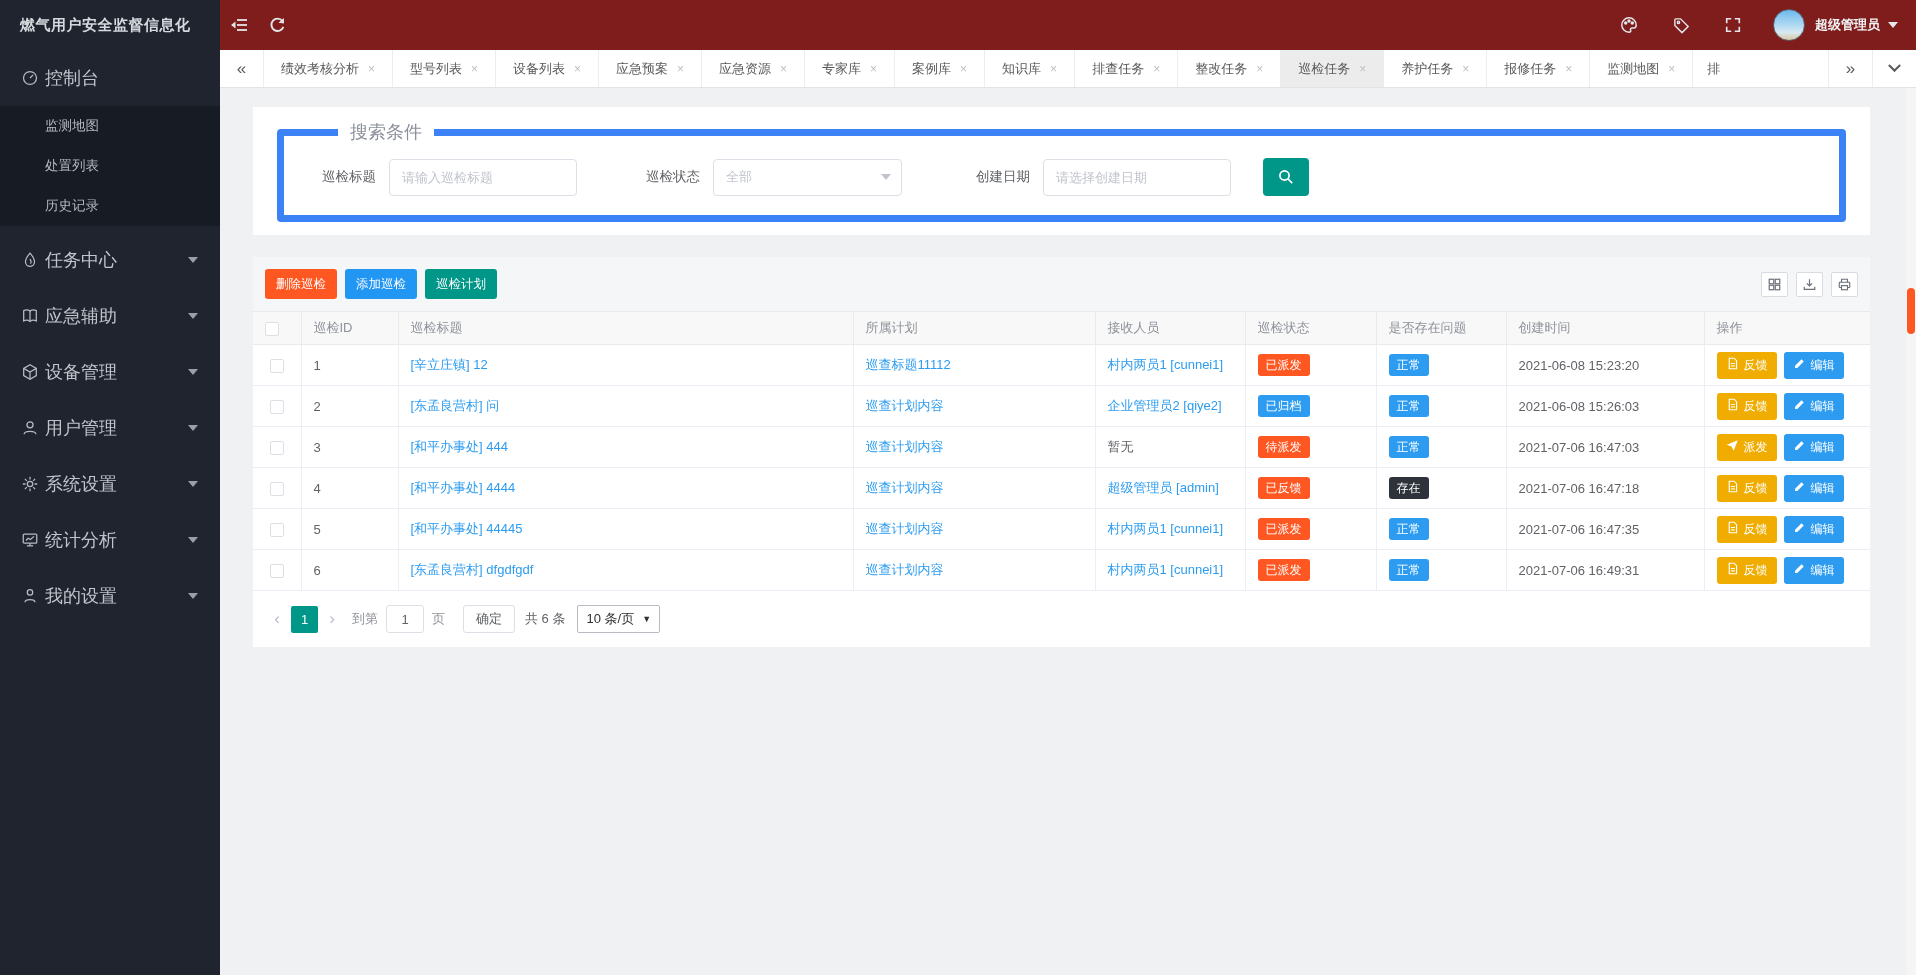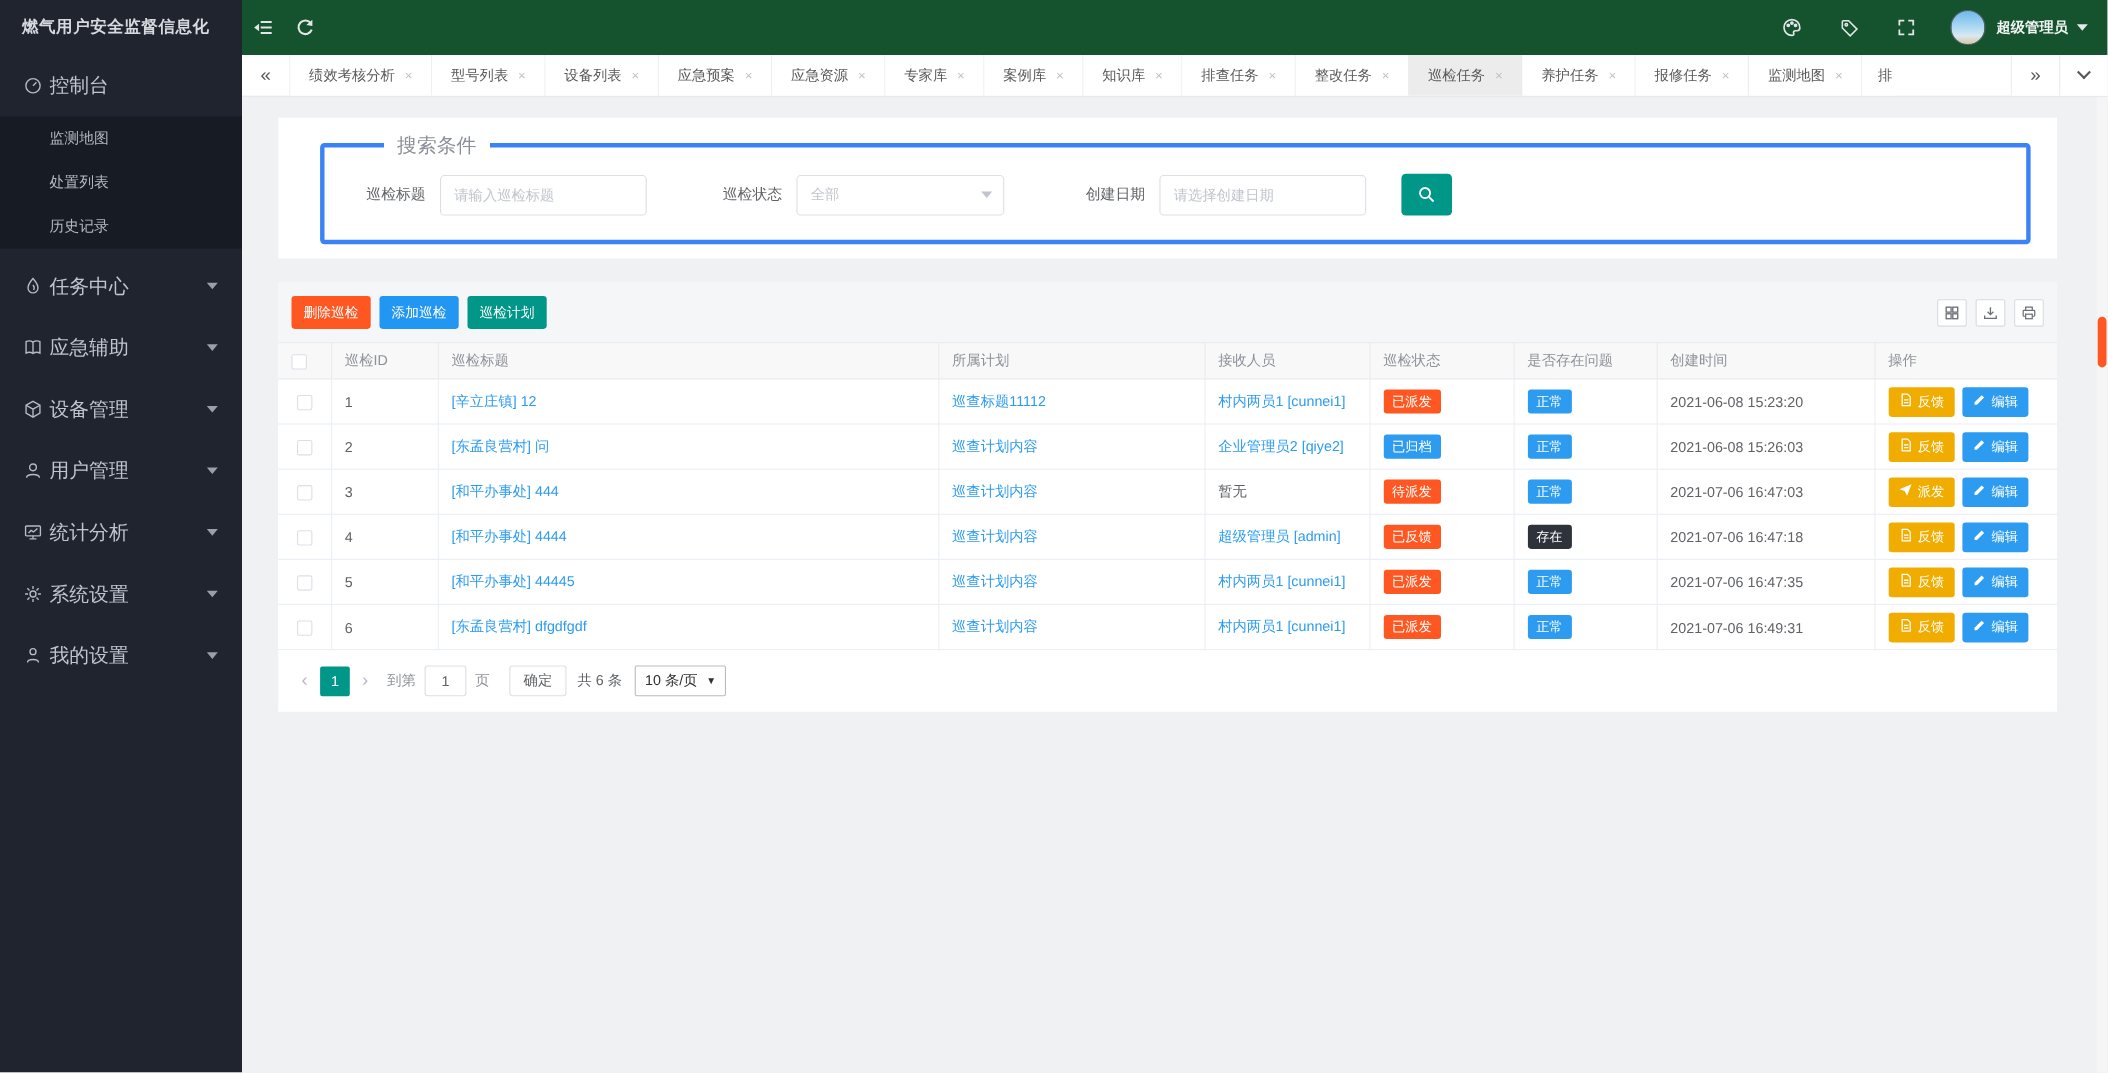--- a/index.html
+++ b/index.html
@@ -15,21 +15,21 @@
   .menu-item .mi-label { padding-left:45px; }
   .menu-item .mi-caret { position:absolute; right:22px; width:0; height:0; border-left:5px solid transparent; border-right:5px solid transparent; }
   .mi-caret.down { border-top:6px solid #9aa0a8; }
   .mi-caret.up { border-bottom:6px solid #9aa0a8; }
   .menu-group { background:#171b24; }
   .menu-sub { height:40px; display:flex; align-items:center; color:#b4b8c0; font-size:13.5px; padding-left:45px; cursor:pointer; }
   .menu-gap { height:6px; }
   svg.ic { display:block; }
 
   
-  .topbar { position:absolute; left:220px; top:0; right:0; height:50px; background:#14532d; display:flex; align-items:center; }
+  .topbar { position:absolute; left:220px; top:0; right:0; height:50px; background:#7f1d1d; display:flex; align-items:center; }
   .tb-icon { width:38px; height:50px; display:flex; align-items:center; justify-content:center; cursor:pointer; }
   .tb-right { margin-left:auto; display:flex; align-items:center; padding-right:18px; }
   .tb-right .tb-icon { width:52px; }
   .avatar { width:32px; height:32px; border-radius:50%; margin:0 10px 0 14px;
     background:linear-gradient(180deg,#6db9ec 0%,#a8d6f2 45%,#d8e9f2 75%,#d9c9a2 100%); border:1px solid #5a6170; }
   .user-name { color:#f2f3f5; font-size:13px; font-weight:bold; }
   .user-caret { width:0;height:0;border-left:5px solid transparent;border-right:5px solid transparent;border-top:6px solid #e6e8eb; margin-left:8px; }
 
   
   .tabbar { position:absolute; left:220px; top:50px; right:0; height:38px; background:#fff; border-bottom:1px solid #e2e4e8; display:flex; align-items:stretch; z-index:2; }
@@ -39,21 +39,21 @@
   .tab.active { background:#ececec; }
   .tab.partial { padding:0 4px 0 14px; max-width:34px; overflow:hidden; border-right:none; }
   .tab-close { margin-left:9px; color:#bfbfbf; font-size:12px; cursor:pointer; }
   .tab-ctrl { flex:none; width:44px; display:flex; align-items:center; justify-content:center; border-left:1px solid #ededed; color:#595959; font-size:17px; cursor:pointer; background:#fff; }
   .chev-down { width:9px; height:9px; border-right:2px solid #595959; border-bottom:2px solid #595959; transform:rotate(45deg) translate(-2px,-2px); }
 
   
   .main { position:absolute; left:220px; top:88px; right:0; bottom:0; background:#f0f1f3; }
   .panel { background:#fff; margin-left:33px; width:1617px; }
   .search-panel { margin-top:19px; height:128px; padding:13px 24px 0 24px; }
-  fieldset.search-box { border:4px solid #3b82f6; border-radius:4px; height:102px; padding:0 0 0 38px;margin-left:14px; }
+  fieldset.search-box { border:7px solid #3b82f6; border-radius:4px; height:102px; padding:0 0 0 38px; }
   fieldset.search-box legend { margin-left:16px; padding:0 12px; color:#8a8f99; font-size:18px; }
   .form-row { display:flex; align-items:center; margin-top:14px; }
   .f-label { color:#606266; font-size:13.5px; margin-right:13px; white-space:nowrap; }
   .f-input, .f-select { height:37px; border:1px solid #dcdfe6; border-radius:4px; background:#fff; font-size:13px; color:#606266; }
   input.f-input { width:188px; padding:0 12px; outline:none; }
   input.f-input::placeholder { color:#c0c4cc; }
   .f-select { width:189px; display:flex; align-items:center; padding:0 12px; position:relative; cursor:pointer; color:#c0c4cc; }
   .sel-caret { position:absolute; right:10px; width:0; height:0; border-left:5px solid transparent; border-right:5px solid transparent; border-top:6px solid #c0c4cc; }
   .gap69 { width:69px; } .gap74 { width:74px; } .gap32 { width:32px; }
   .search-btn { width:46px; height:38px; background:#009688; border:none; border-radius:4px; display:flex; align-items:center; justify-content:center; cursor:pointer; }
@@ -150,37 +150,37 @@
               <circle cx="10" cy="6.5" r="3.4"></circle>
               <path d="M3.5 17 C3.5 12.6 16.5 12.6 16.5 17"></path>
             </svg>
           </span>
           <span class="mi-label">用户管理</span>
           <span class="mi-caret down"></span>
         </div>
         <div class="menu-item">
           <span class="mi-icon">
             <svg class="ic" width="18" height="18" viewBox="0 0 20 20" fill="none" stroke="#b6bac2" stroke-width="1.4">
+              <circle cx="10" cy="10" r="3"></circle>
+              <path d="M10 2 V5 M10 15 V18 M2 10 H5 M15 10 H18 M4.3 4.3 L6.5 6.5 M13.5 13.5 L15.7 15.7 M15.7 4.3 L13.5 6.5 M6.5 13.5 L4.3 15.7"></path>
+            </svg>
+          </span>
+          <span class="mi-label">系统设置</span>
+          <span class="mi-caret down"></span>
+        </div>
+        <div class="menu-item">
+          <span class="mi-icon">
+            <svg class="ic" width="18" height="18" viewBox="0 0 20 20" fill="none" stroke="#b6bac2" stroke-width="1.4">
               <rect x="2.5" y="3.5" width="15" height="10" rx="1"></rect>
               <line x1="10" y1="13.5" x2="10" y2="16.5"></line>
               <line x1="6.5" y1="16.5" x2="13.5" y2="16.5"></line>
               <polyline points="5.5,10.5 8,8 10.5,9.5 14.5,6"></polyline>
             </svg>
           </span>
           <span class="mi-label">统计分析</span>
-          <span class="mi-caret down"></span>
-        </div>
-        <div class="menu-item">
-          <span class="mi-icon">
-            <svg class="ic" width="18" height="18" viewBox="0 0 20 20" fill="none" stroke="#b6bac2" stroke-width="1.4">
-              <circle cx="10" cy="10" r="3"></circle>
-              <path d="M10 2 V5 M10 15 V18 M2 10 H5 M15 10 H18 M4.3 4.3 L6.5 6.5 M13.5 13.5 L15.7 15.7 M15.7 4.3 L13.5 6.5 M6.5 13.5 L4.3 15.7"></path>
-            </svg>
-          </span>
-          <span class="mi-label">系统设置</span>
           <span class="mi-caret down"></span>
         </div>
         <div class="menu-item">
           <span class="mi-icon">
             <svg class="ic" width="18" height="18" viewBox="0 0 20 20" fill="none" stroke="#b6bac2" stroke-width="1.4">
               <circle cx="10" cy="6" r="3"></circle>
               <path d="M4.5 17 C4.5 13 15.5 13 15.5 17"></path>
             </svg>
           </span>
           <span class="mi-label">我的设置</span>

